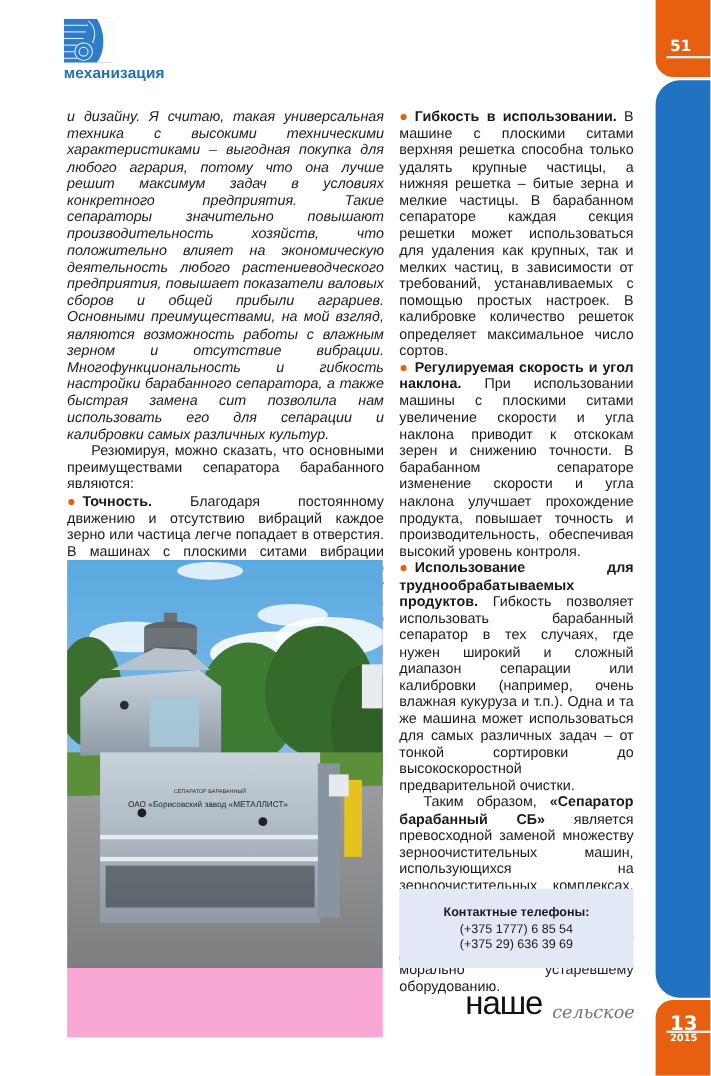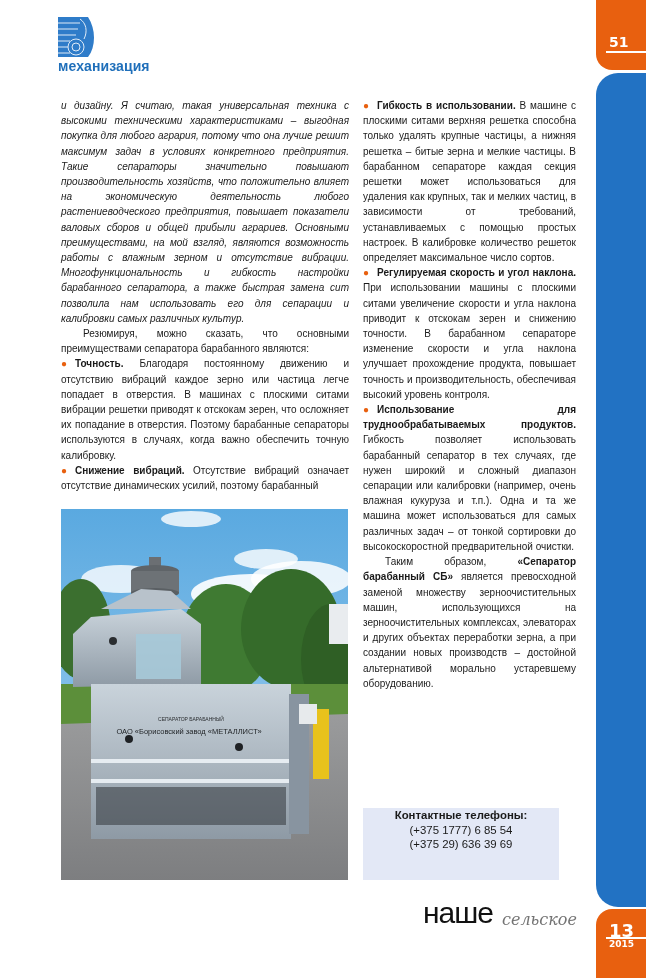--- a/index.html
+++ b/index.html
@@ -21,37 +21,37 @@
   .page-num-top { position:absolute; left:609px; top:34px; color:#fff; font-weight:bold; font-size:14px;
                   font-family:"DejaVu Sans", sans-serif; }
   .page-num-top-line { position:absolute; left:606px; top:51px; width:40px; height:1.5px; background:#fff; }
   .issue-num { position:absolute; left:609px; top:920px; color:#fff; font-weight:bold; font-size:18px;
                font-family:"DejaVu Sans", sans-serif; }
   .issue-line { position:absolute; left:606px; top:937px; width:40px; height:1.5px; background:#fff; }
   .issue-year { position:absolute; left:609px; top:939px; color:#fff; font-weight:bold; font-size:9px;
                 font-family:"DejaVu Sans", sans-serif; }
 
   
-  .col { position:absolute; font-size:10px; line-height:15.2px; text-align:justify; }
+  .col { position:absolute; font-size:13px; line-height:15.2px; text-align:justify; }
   .col-left { left:61px; top:98px; width:288px; }
   .col-right { left:363px; top:98px; width:213px; }
   .col p { margin:0; }
   .italic { font-style:italic; }
   .indent { text-indent:22px; }
   .bullet-item { margin:0; }
   .bullet { color:#e8600f; font-weight:bold; display:inline-block; width:14px; }
   .b { font-weight:bold; }
 
   
-  .photo { position:absolute; left:61px; top:509px; width:287px; height:371px; overflow:hidden;
-           background:#fde047; }
+  .photo { position:absolute; left:61px; top:509px; width:287px; height:434px; overflow:hidden;
+           background:#f9a8d4; }
 
   
-  .contact { position:absolute; left:363px; top:808px; width:196px; height:72px; background:#e3e8f6;
-             text-align:center; font-size:11.4px; line-height:14.5px; box-sizing:border-box; }
+  .contact { position:absolute; left:363px; top:808px; width:213px; height:72px; background:#e3e8f6;
+             text-align:center; font-size:11.4px; line-height:14.5px; padding-top:15px; box-sizing:border-box; }
   .contact .title { font-weight:bold; }
 
   
   .mag-logo { position:absolute; left:418px; top:900px; width:170px; height:70px; }
   .mag-word1 { position:absolute; left:5px; top:0px; font-size:30px; font-weight:normal; letter-spacing:-1px;
                line-height:26px; color:#111; font-family:"Liberation Sans", sans-serif; }
   .mag-word2 { position:absolute; left:4px; top:22px; font-size:27px; font-weight:bold; letter-spacing:-1px;
                line-height:26px; color:#111; font-family:"Liberation Sans", sans-serif; }
   .mag-script { position:absolute; left:84px; top:10px; font-size:16px; font-style:italic; color:#737373;
                 font-family:"DejaVu Serif", serif; }

